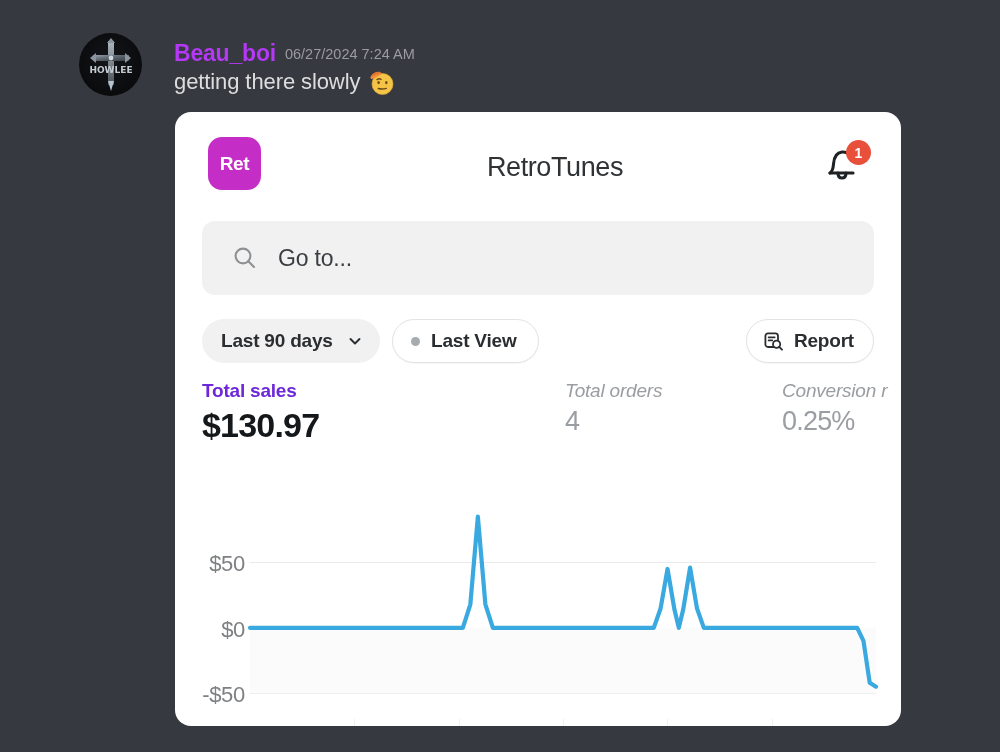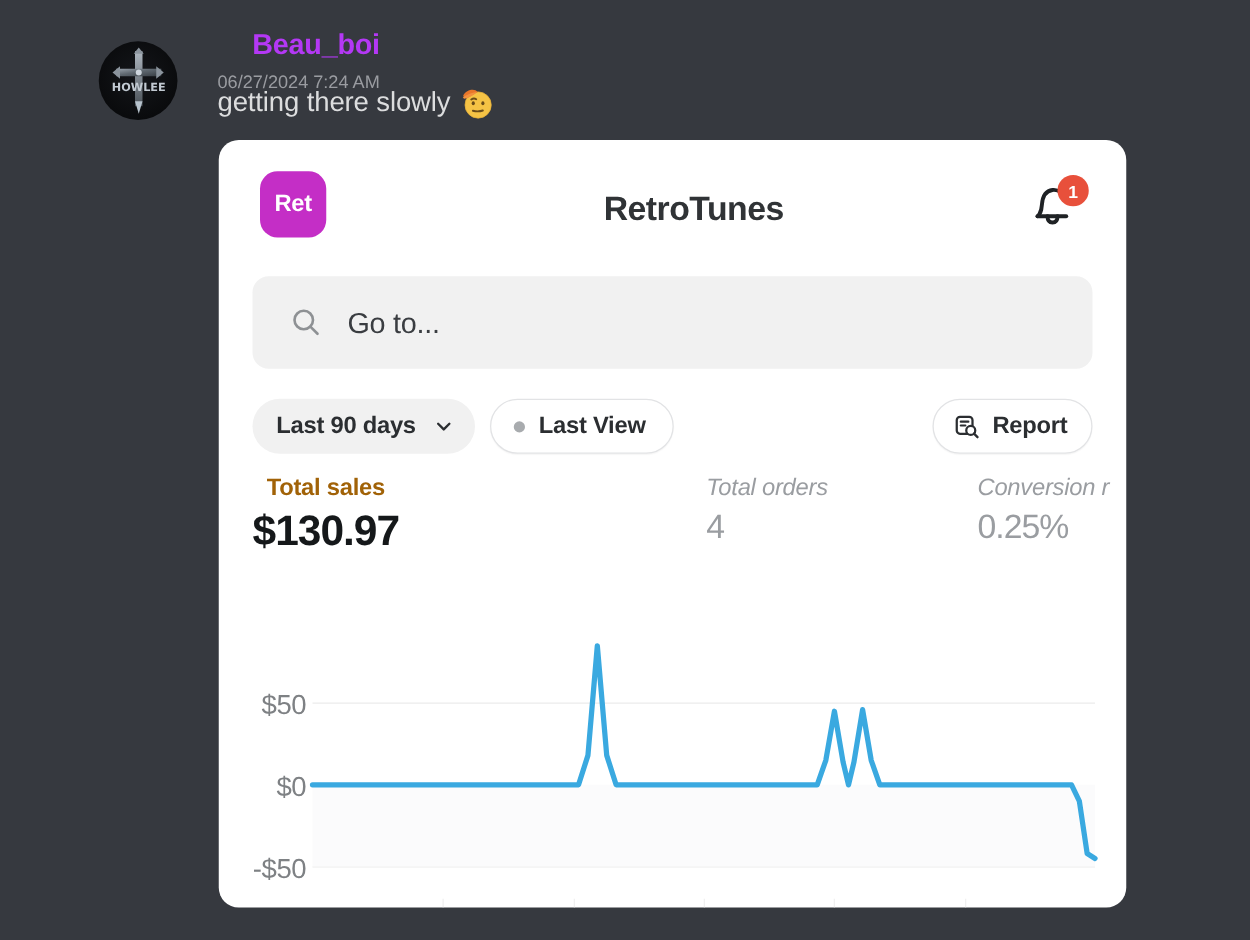--- a/index.html
+++ b/index.html
@@ -26,25 +26,24 @@
     left: 79px; top: 33px;
     width: 63px; height: 63px;
     border-radius: 50%;
     background: radial-gradient(circle at 50% 45%, #14161a 0%, #0a0b0d 70%, #07080a 100%);
     overflow: hidden;
   }
   .avatar svg { display: block; }
 
   .msg-head {
     position: absolute;
-    left: 174px; top: 22px;
-    display: flex;
-    align-items: flex-end;
+    left: 174px; top: 40px;
+    display: flex;
+    align-items: center;
     gap: 9px;
-    flex-direction: column;
   }
   .msg-author {
     font-size: 23px;
     font-weight: 700;
     color: #b438f5;
     letter-spacing: -0.2px;
   }
   .msg-time {
     font-size: 14.5px;
     color: #9a9ca1;
@@ -95,21 +94,21 @@
     display: flex;
     align-items: center;
     justify-content: center;
     letter-spacing: -0.3px;
   }
   .app-title {
     position: absolute;
     left: 0; right: 0; top: 40px;
     text-align: center;
     font-size: 27px;
-    font-weight: 700;
+    font-weight: 400;
     color: #303336;
     letter-spacing: -0.4px;
     padding-left: 34px;
   }
   .bell-wrap {
     position: absolute;
     right: 30px; top: 28px;
     width: 52px; height: 48px;
   }
   .bell-badge {
@@ -206,21 +205,21 @@
     font-weight: 500;
     letter-spacing: -0.2px;
     white-space: nowrap;
   }
   .metric-value {
     margin-top: 4px;
     letter-spacing: -0.8px;
     white-space: nowrap;
   }
   .metric.primary { left: 0; }
-  .metric.primary .metric-label { color: #a16207; font-weight: 600; text-align: center; }
+  .metric.primary .metric-label { color: #6d28d9; font-weight: 600; }
   .metric.primary .metric-value { color: #15181a; font-size: 34px; font-weight: 700; }
 
   .metric.sec1 { left: 363px; }
   .metric.sec2 { left: 580px; }
   .metric.sec1 .metric-label, .metric.sec2 .metric-label { color: #9a9da1; font-style: italic; }
   .metric.sec1 .metric-value, .metric.sec2 .metric-value { color: #9a9da1; font-size: 27px; font-weight: 500; }
 
   
   .chart {
     position: absolute;

